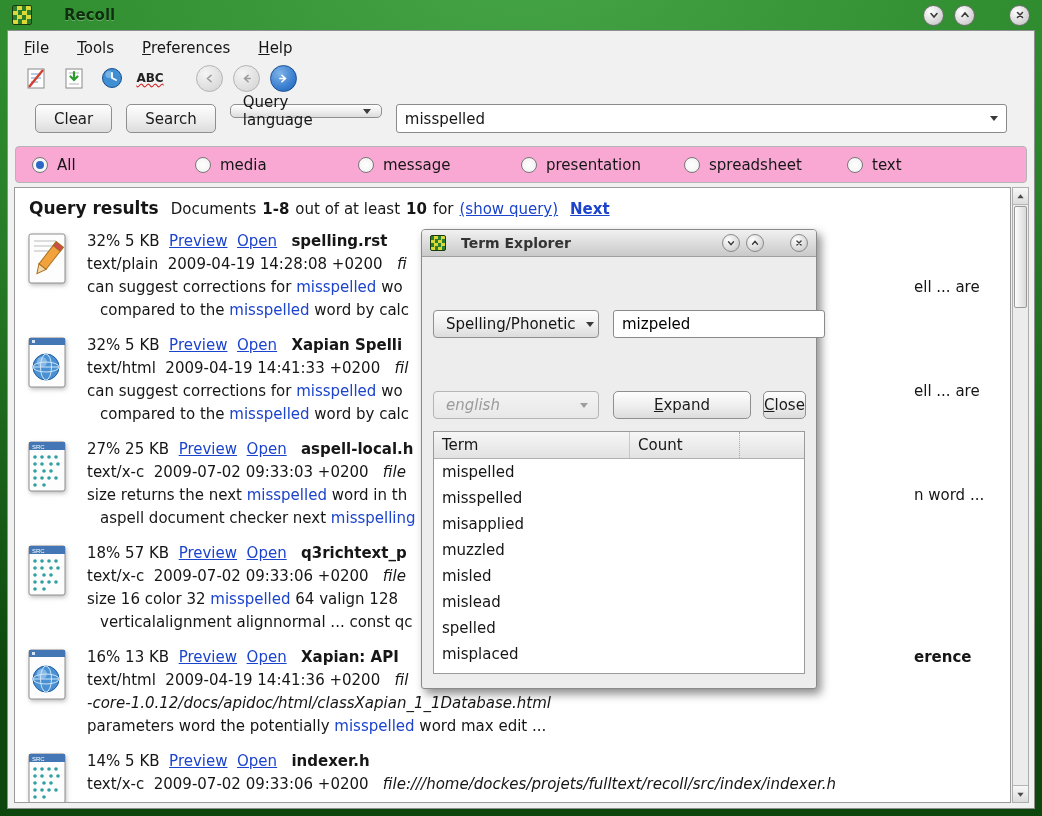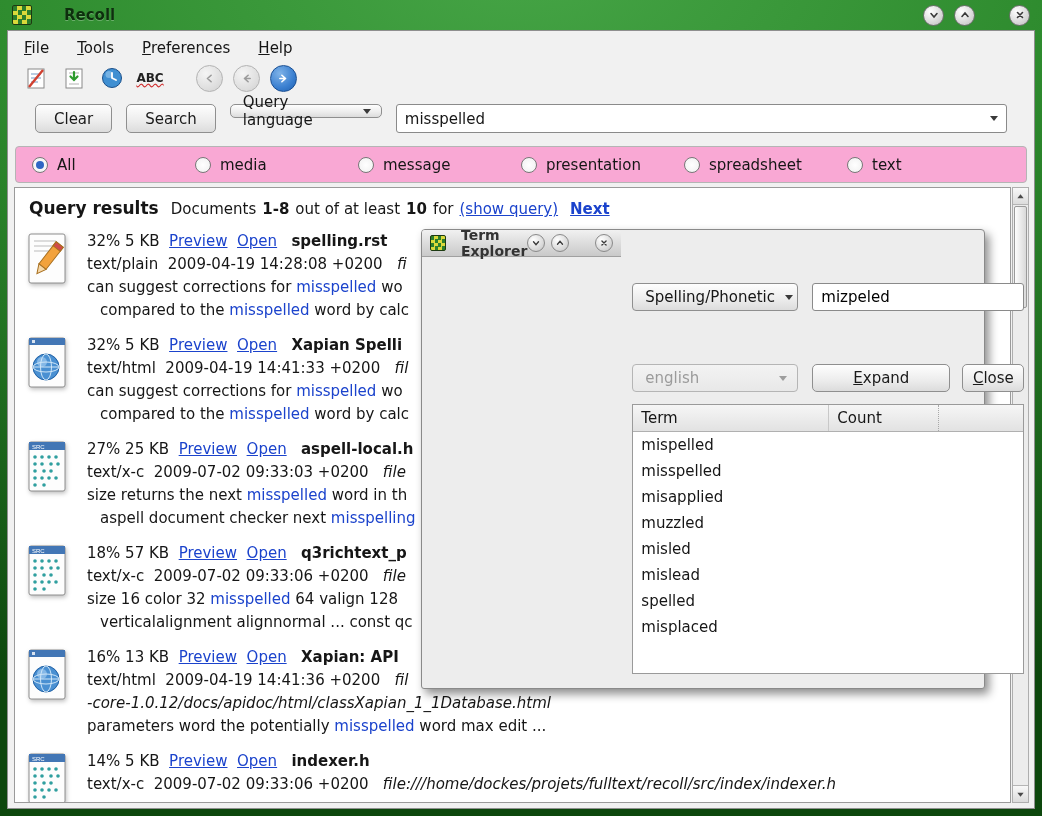--- a/index.html
+++ b/index.html
@@ -62,32 +62,32 @@
   .rbody{flex:1;line-height:23px;}
   .rline{white-space:pre;position:relative;}
   .rline.ind{padding-left:13px;}
   .rfrag{position:absolute;left:827px;top:0;}
   
   .scrollbar{position:absolute;right:5px;top:156px;bottom:5px;width:17px;background:#ececec;border:1px solid #aeaeae;box-sizing:border-box;display:flex;flex-direction:column;}
   .sb-btn{height:16px;flex:0 0 16px;display:flex;align-items:center;justify-content:center;background:linear-gradient(#f8f8f8,#dcdcdc);border-bottom:1px solid #b5b5b5;cursor:pointer;}
   .sb-btn.down{margin-top:auto;border-top:1px solid #b5b5b5;border-bottom:none;}
   .sb-thumb{height:100px;margin:1px;background:linear-gradient(90deg,#fdfdfd,#d9d9d9);border:1px solid #9a9a9a;border-radius:2px;cursor:pointer;}
   
-  .dialog{position:absolute;left:413px;top:198px;width:564px;height:460px;z-index:50;background:#ededed;border:1px solid #8a8a8a;border-radius:4px 4px 3px 3px;
-    box-shadow:4px 5px 10px rgba(0,0,0,.45);display:flex;box-sizing:border-box;}
+  .dialog{position:absolute;left:413px;top:198px;width:396px;height:460px;z-index:50;background:#ededed;border:1px solid #8a8a8a;border-radius:4px 4px 3px 3px;
+    box-shadow:4px 5px 10px rgba(0,0,0,.45);display:flex;flex-direction:column;box-sizing:border-box;}
   .dlg-titlebar{height:26px;flex:0 0 26px;background:linear-gradient(#f1f1f1,#c9c9c9);border-bottom:1px solid #a0a0a0;display:flex;align-items:center;padding:0 8px;border-radius:3px 3px 0 0;}
   .dlg-title{font-weight:bold;color:#333;margin-left:7px;font-size:14px;}
   .dlg-buttons{margin-left:auto;display:flex;gap:6px;align-items:center;}
   .dlg-btn{width:16px;height:16px;border-radius:50%;border:1px solid #8a8a8a;cursor:pointer;
     background:radial-gradient(circle at 35% 30%, #ffffff, #d8d8d8 65%, #c0c0c0);display:flex;align-items:center;justify-content:center;}
   .dlg-btn.close{margin-left:20px;}
   .dlg-content{flex:1;padding:12px 11px 14px;display:flex;flex-direction:column;box-sizing:border-box;min-height:0;}
   .dlg-row{display:flex;gap:14px;margin-bottom:12px;align-items:center;margin-top:41px;}
   .dlg-combo{width:166px;flex:0 0 166px;height:28px;border-radius:4px;}
-  .dlg-combo.disabled{color:#9b9b9b;background:linear-gradient(#f3f3f3,#e8e8e8);border-color:#b5b5b5;cursor:default;}
+  .dlg-combo.disabled{color:#9b9b9b;background:linear-gradient(#f3f3f3,#e8e8e8);border-color:#b5b5b5;cursor:default;font-style:italic;}
   .dlg-input{flex:1;height:28px;box-sizing:border-box;border:1px solid #8a8a8a;border-radius:3px;background:#fff;padding:0 8px;font:inherit;outline:none;}
   .exp-btn{flex:0 0 138px;height:28px;padding:0;}
   .cls-btn{flex:1;height:28px;padding:0;}
   .accel{display:block;}
   .accel::first-letter{text-decoration:underline;}
   .term-table{flex:1;border:1px solid #9a9a9a;background:#fff;display:flex;flex-direction:column;overflow:hidden;min-height:0;}
   .tt-header{display:flex;flex:0 0 26px;background:linear-gradient(#f6f6f6,#e2e2e2);border-bottom:1px solid #b0b0b0;align-items:stretch;}
   .tt-h1{width:196px;flex:0 0 196px;padding-left:8px;border-right:1px solid #c8c8c8;display:flex;align-items:center;box-sizing:border-box;}
   .tt-h2{width:110px;flex:0 0 110px;padding-left:8px;border-right:1px dotted #a8a8a8;display:flex;align-items:center;box-sizing:border-box;}
   .tt-hrest{flex:1;}

